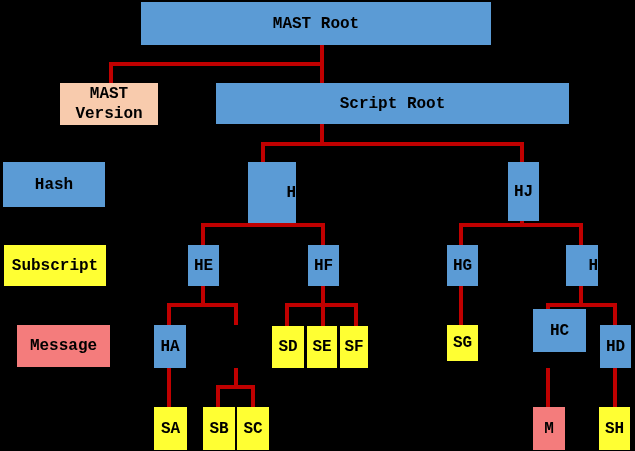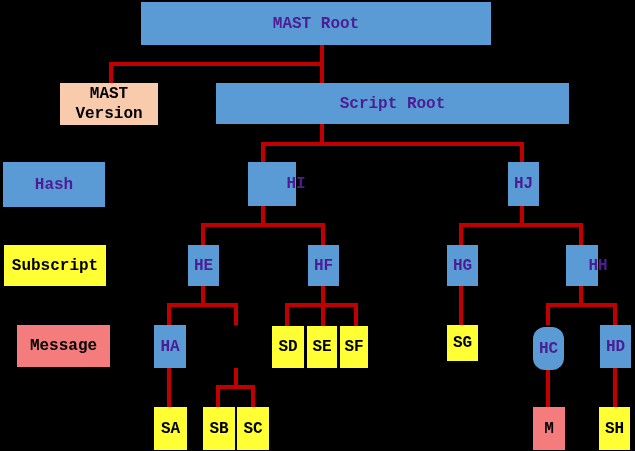--- a/index.html
+++ b/index.html
@@ -16,21 +16,21 @@
     display: flex;
     align-items: center;
     justify-content: center;
     text-align: center;
     font-weight: bold;
     font-size: 16px;
     line-height: 1.25;
     letter-spacing: 0px;
     box-sizing: border-box;
   }
-  .blue   { background: #5B9BD5; color: #4c1d95; }
+  .blue   { background: #5B9BD5; color: #000000; }
   .yellow { background: #FFFF33; color: #000000; }
   .salmon { background: #F47C7C; color: #000000; }
   .peach  { background: #F8CBAD; color: #000000; }
   .line {
     position: absolute;
     background: #C00000;
   }
 </style>
 </head>
 <body>
@@ -75,36 +75,36 @@
   <div class="line" style="left:251px; top:385px; width:4px; height:22px;"></div>
   <div class="line" style="left:546px; top:368px; width:4px; height:39px;"></div>
   <div class="line" style="left:613px; top:368px; width:4px; height:39px;"></div>
 
   <div class="node blue" style="left:141px; top:2px; width:350px; height:43px;">MAST Root</div>
 
   <div class="node peach" style="left:60px; top:83px; width:98px; height:42px; padding:0 14px;">MAST Version</div>
   <div class="node blue" style="left:216px; top:83px; width:353px; height:41px;">Script Root</div>
 
   <div class="node blue" style="left:3px; top:162px; width:102px; height:45px;">Hash</div>
-  <div class="node blue" style="left:248px; top:162px; width:31px; height:44px;padding-left:48px;">HI</div>
-  <div class="node blue" style="left:508px; top:162px; width:31px; height:44px;text-align:center;">HJ</div>
+  <div class="node blue" style="left:248px; top:162px; width:31px; height:61px;padding-left:48px;">HI</div>
+  <div class="node blue" style="left:508px; top:162px; width:31px; height:59px;text-align:center;">HJ</div>
 
   <div class="node yellow" style="left:4px; top:245px; width:102px; height:41px;">Subscript</div>
   <div class="node blue" style="left:188px; top:245px; width:31px; height:41px;">HE</div>
   <div class="node blue" style="left:308px; top:245px; width:31px; height:41px;">HF</div>
   <div class="node blue" style="left:447px; top:245px; width:31px; height:41px;">HG</div>
   <div class="node blue" style="left:566px; top:245px; width:32px; height:41px;padding-left:32px;">HH</div>
 
   <div class="node salmon" style="left:3px; top:325px; width:93px; height:42px;margin-left:14px;">Message</div>
   <div class="node blue" style="left:154px; top:325px; width:32px; height:43px;">HA</div>
   <div class="node yellow" style="left:272px; top:326px; width:32px; height:42px;">SD</div>
   <div class="node yellow" style="left:307px; top:326px; width:30px; height:42px;">SE</div>
   <div class="node yellow" style="left:340px; top:326px; width:28px; height:42px;">SF</div>
   <div class="node yellow" style="left:447px; top:325px; width:31px; height:36px;">SG</div>
-  <div class="node blue" style="left:533px; top:327px; width:31px; height:43px;border-radius:12px;">HC</div>
+  <div class="node blue" style="left:533px; top:309px; width:53px; height:43px;">HC</div>
   <div class="node blue" style="left:600px; top:325px; width:31px; height:43px;">HD</div>
 
   <div class="node yellow" style="left:154px; top:407px; width:33px; height:43px;">SA</div>
   <div class="node yellow" style="left:203px; top:407px; width:32px; height:43px;">SB</div>
   <div class="node yellow" style="left:237px; top:407px; width:32px; height:43px;">SC</div>
   <div class="node salmon" style="left:533px; top:407px; width:32px; height:43px;">M</div>
   <div class="node yellow" style="left:599px; top:407px; width:31px; height:43px;">SH</div>
 
 </div>
 

